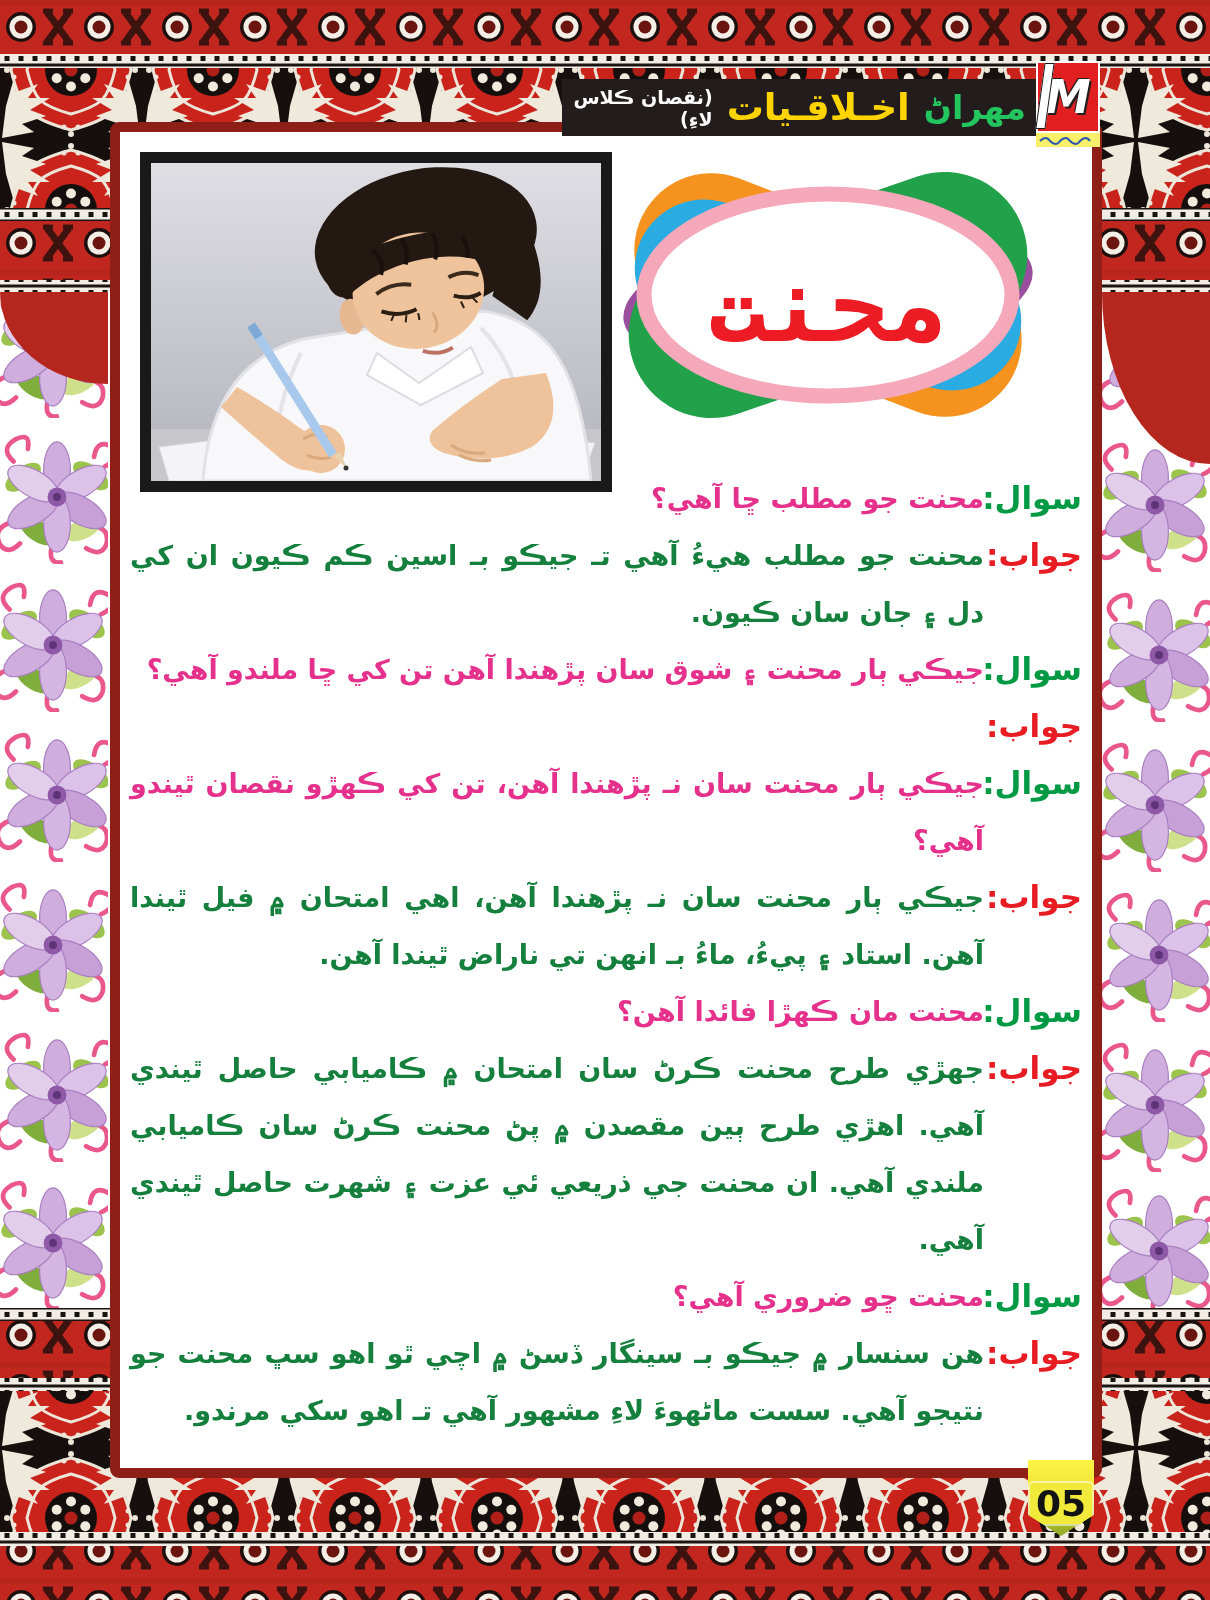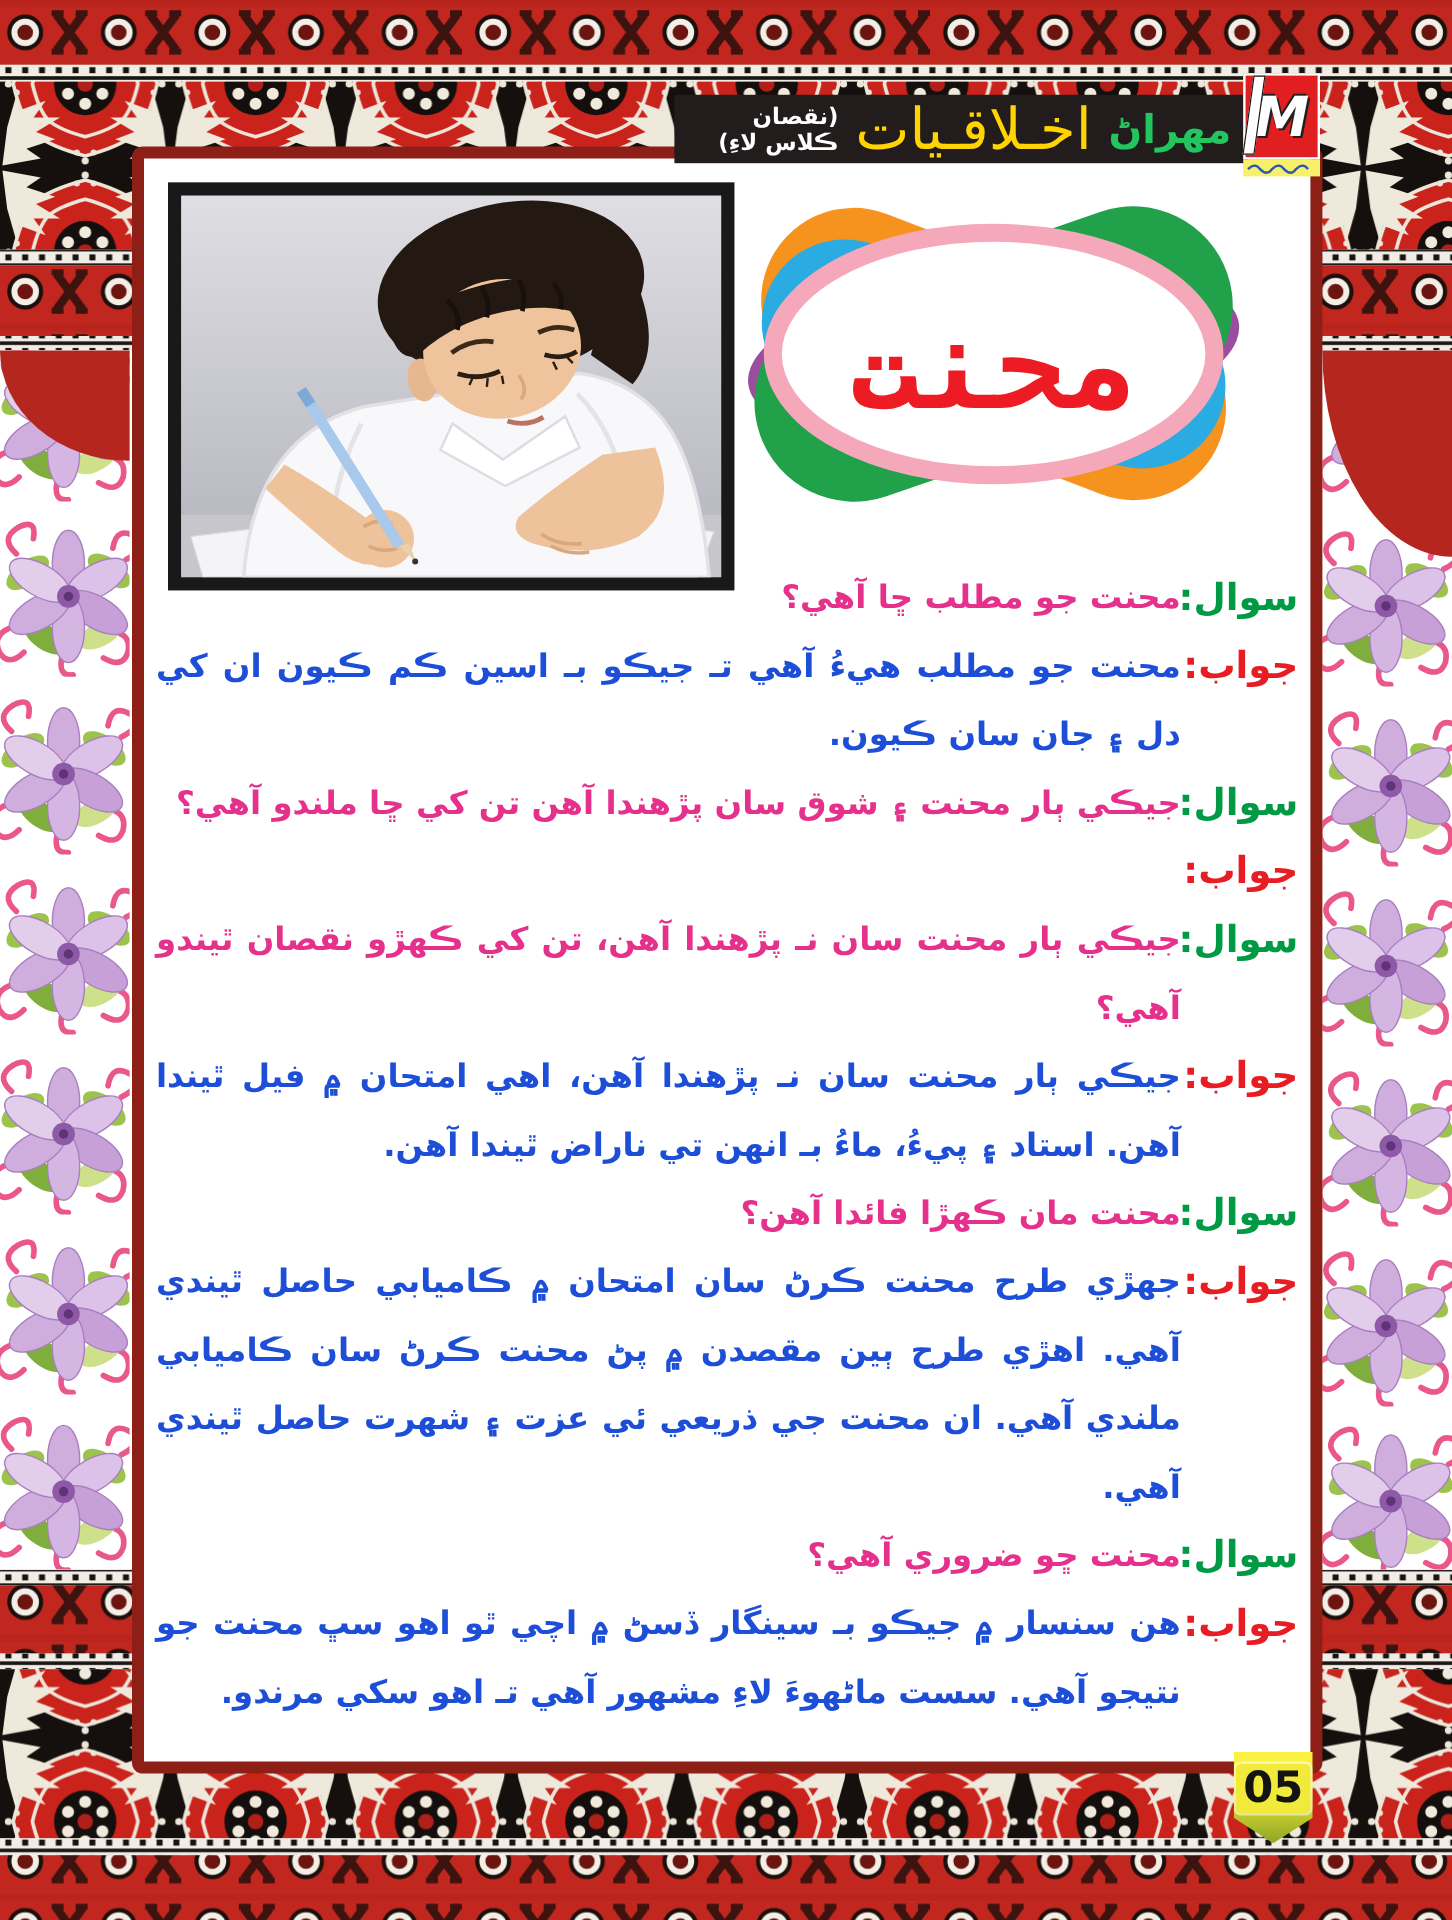--- a/index.html
+++ b/index.html
@@ -17,21 +17,21 @@
   .strip-right .redcurve{height:172px;}
 
   
   .content{position:absolute;left:110px;top:122px;width:992px;height:1356px;
            background:#ffffff;border:10px solid #8e1f16;border-radius:9px;box-sizing:border-box;}
 
   
   .bar{position:absolute;left:562px;top:79px;width:478px;height:57px;background:#221c1d;
        display:flex;align-items:center;gap:14px;padding:0 14px 0 8px;box-sizing:border-box;direction:rtl;}
   .bar .brand{color:#22c55e;font-size:33px;font-weight:bold;}
-  .bar .title{color:#ffd400;font-size:48px;font-weight:normal;}
+  .bar .title{color:#ffd400;font-size:37px;font-weight:bold;}
   .bar .subtitle{color:#ffffff;font-size:19px;font-weight:bold;}
   .logo{position:absolute;left:1036px;top:61px;width:64px;height:88px;}
   .logo .box{position:absolute;top:0;left:0;width:64px;height:72px;background:#e11e20;
              border:2px solid #ffffff;box-sizing:border-box;display:flex;align-items:center;justify-content:center;}
   .logo .m{color:#ffffff;font-size:46px;font-weight:bold;line-height:1;
            text-shadow:2px 2px 0 #241f1f,-1px -1px 0 #241f1f;font-style:italic;}
   .logo .slash{position:absolute;top:2px;left:4px;width:8px;height:64px;background:#ffffff;
                border:1px solid #1c1717;transform:skewX(-8deg);}
   .logo .caption{position:absolute;top:72px;left:0;width:64px;height:14px;background:#f8ef6a;
                  overflow:hidden;display:flex;align-items:center;}
@@ -48,27 +48,27 @@
 
   
   .qa{position:absolute;left:130px;top:470px;width:952px;direction:rtl;}
   .row{display:flex;align-items:flex-start;gap:10px;direction:rtl;}
   .lbl{flex:none;width:88px;font-size:31px;font-weight:bold;line-height:57px;text-align:left;}
   .txt{flex:1;font-size:27px;font-weight:bold;line-height:57px;
        text-align:justify;text-align-last:right;}
   .row.q .lbl{color:#009a44;}
   .row.q .txt{color:#e5318c;}
   .row.a .lbl{color:#e81c23;}
-  .row.a .txt{color:#1d4ed8;}
+  .row.a .txt{color:#15803d;}
 
   
   .badge{position:absolute;left:1028px;top:1460px;width:66px;height:76px;
          background:linear-gradient(#fbf243 5%,#efe334 45%,#95ad28 95%);
          clip-path:polygon(0 0,100% 0,100% 72%,50% 100%,0 72%);
-         display:flex;align-items:flex-start;justify-content:center;}
+         display:flex;align-items:center;justify-content:center;}
   .badge span{margin-top:10px;font-size:36px;font-weight:bold;color:#131313;
               background:#f2ea3a;padding:0 6px;border-radius:4px;
               box-shadow:0 0 0 2px rgba(255,255,255,.55);}
 </style>
 </head>
 <body>
 
 <div class="page">
 
   <svg class="abs" style="left:0;top:0" width="1210" height="292">

